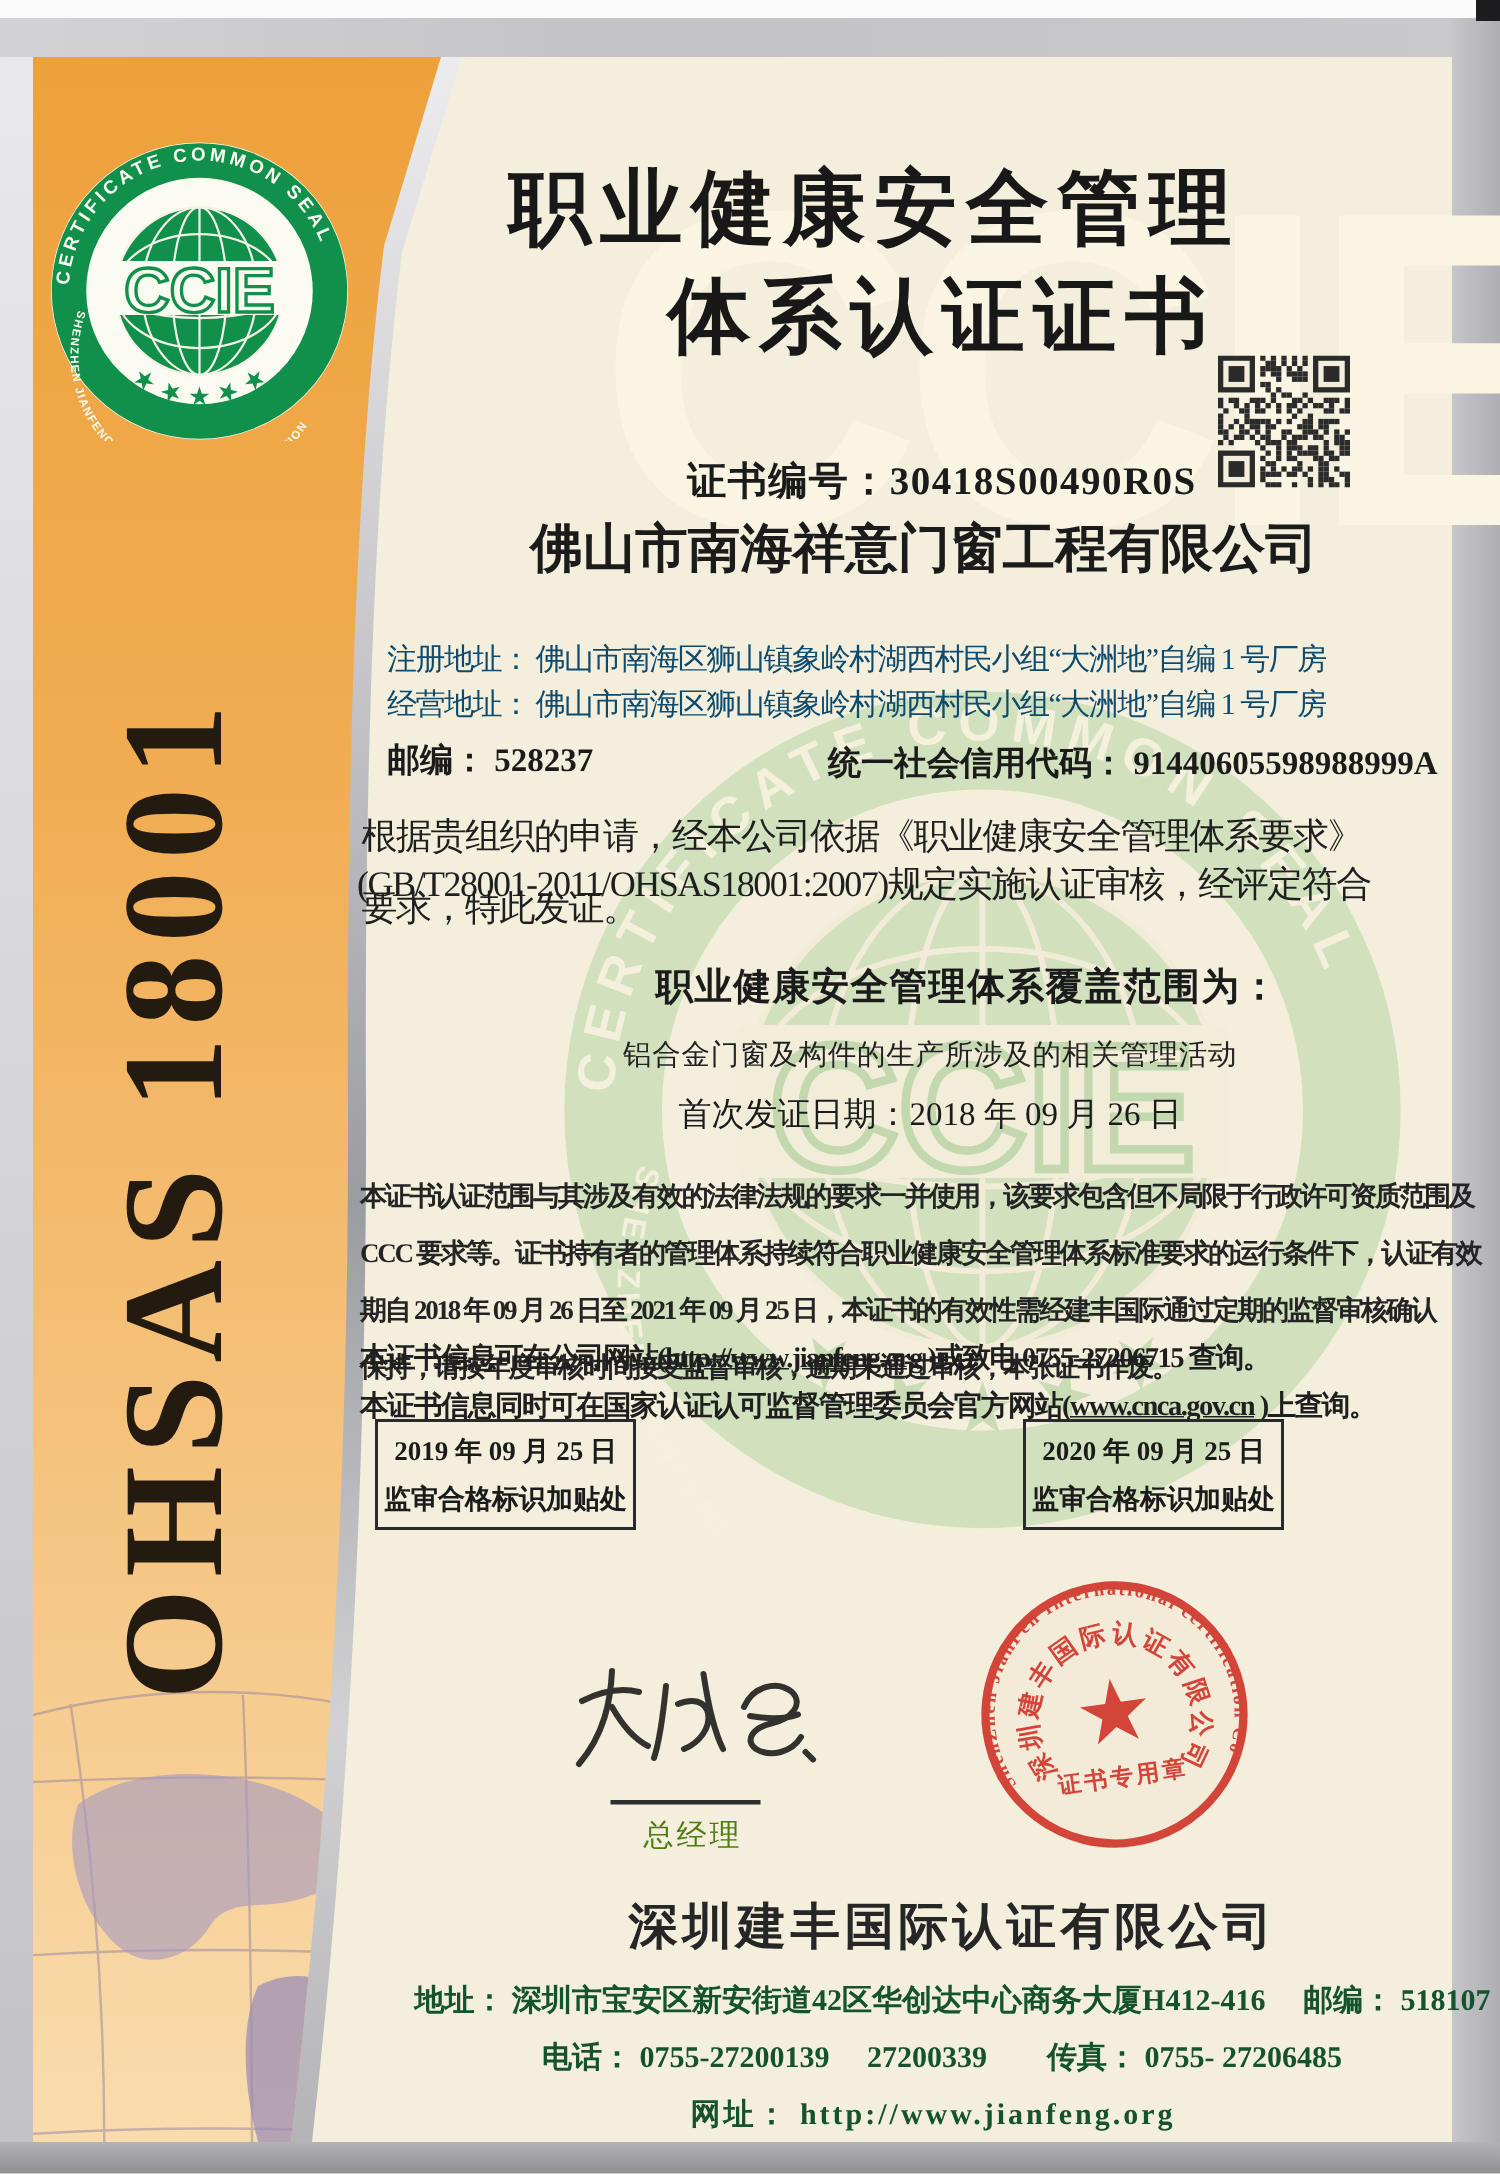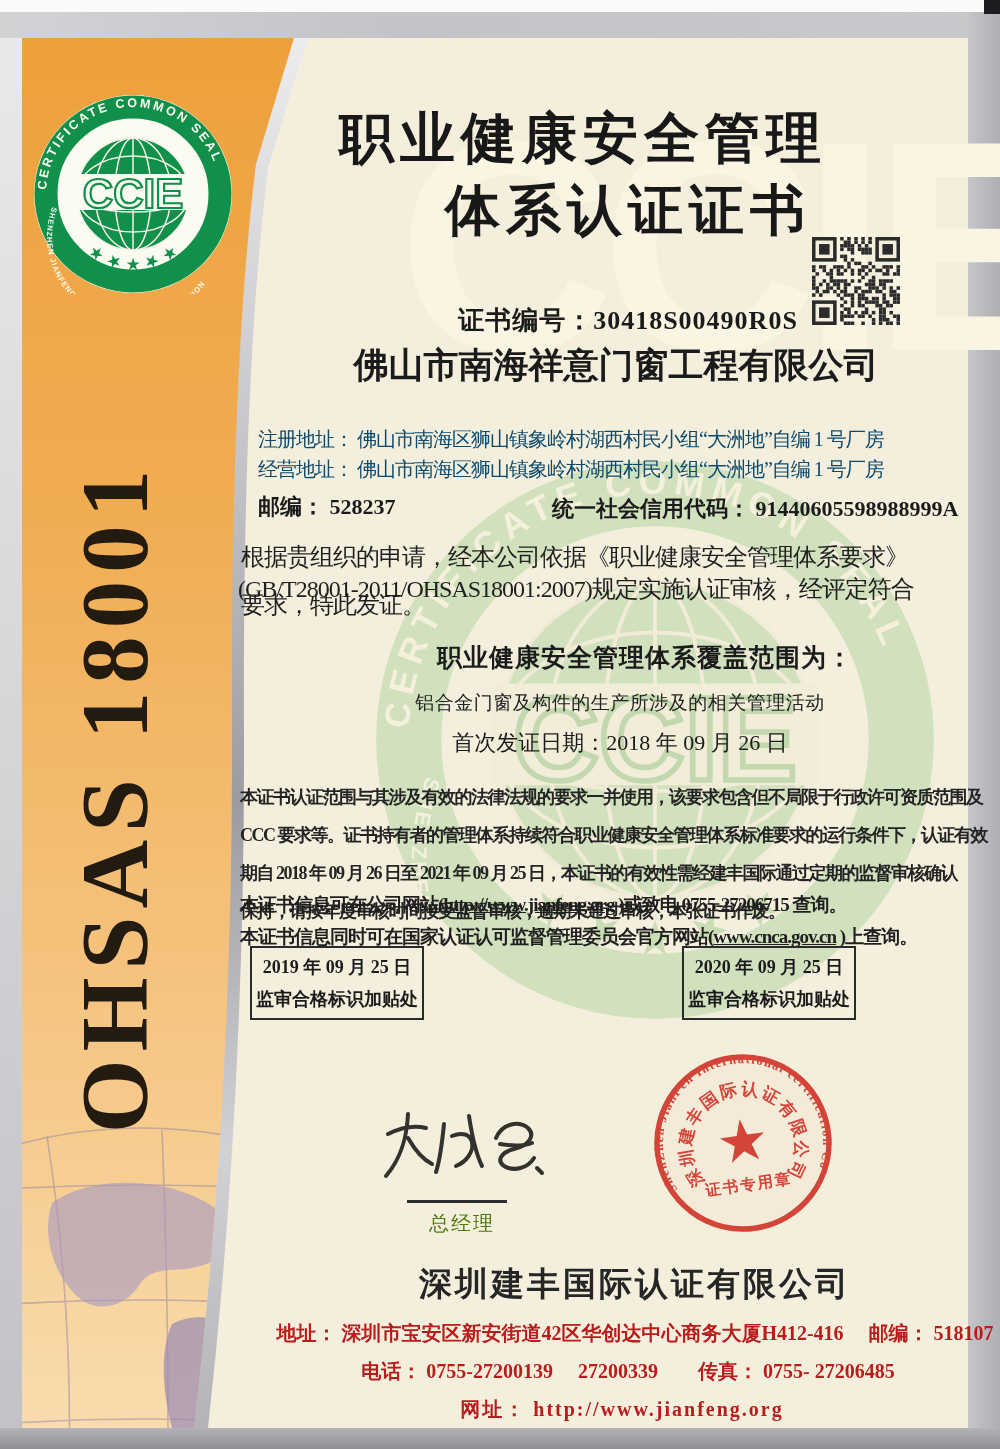--- a/index.html
+++ b/index.html
@@ -44,21 +44,21 @@
   .audit-box{
     border:2px solid #2a2a2a;width:170px;height:70px;
     display:flex;flex-direction:column;justify-content:center;align-items:center;gap:8px;
     background:transparent;
   }
   .audit-box .d{font-size:18px;font-weight:bold;letter-spacing:0;}
   .audit-box .l{font-size:18px;font-weight:bold;letter-spacing:0;}
   .gm{font-size:20px;letter-spacing:2px;color:#4d7c0f;}
   .sigline{background:#2e2e2e;height:3px;width:100px;}
   .issuer-name{font-size:33px;font-weight:bold;letter-spacing:3px;color:#262626;}
-  .foot{font-size:20px;font-weight:bold;letter-spacing:0;color:#b91c1c;}
+  .foot{font-size:20px;font-weight:bold;letter-spacing:0;color:#14532d;}
   .vstd{
     transform:rotate(-90deg);transform-origin:left top;
     left:48px;top:1270px;width:945px;height:135px;
     font-size:95px;font-weight:bold;letter-spacing:8px;color:#241b10;
     text-align:center;line-height:135px;white-space:nowrap;
   }
 </style>
 </head>
 <body>
 

